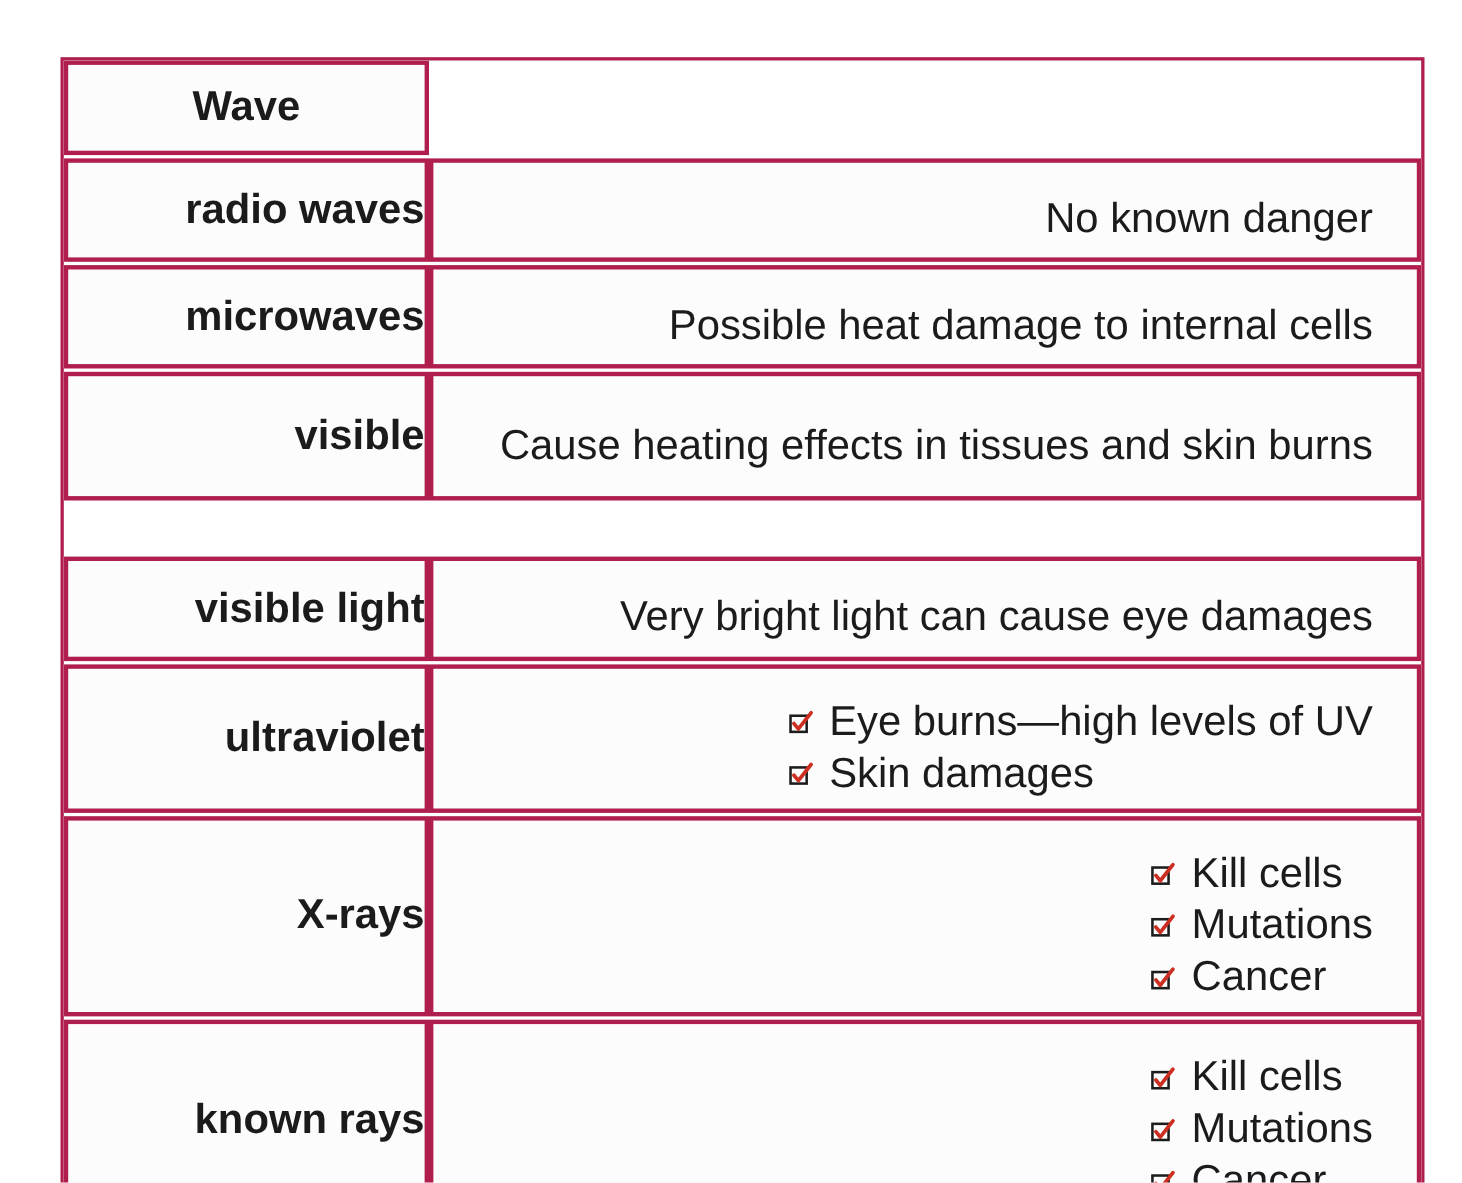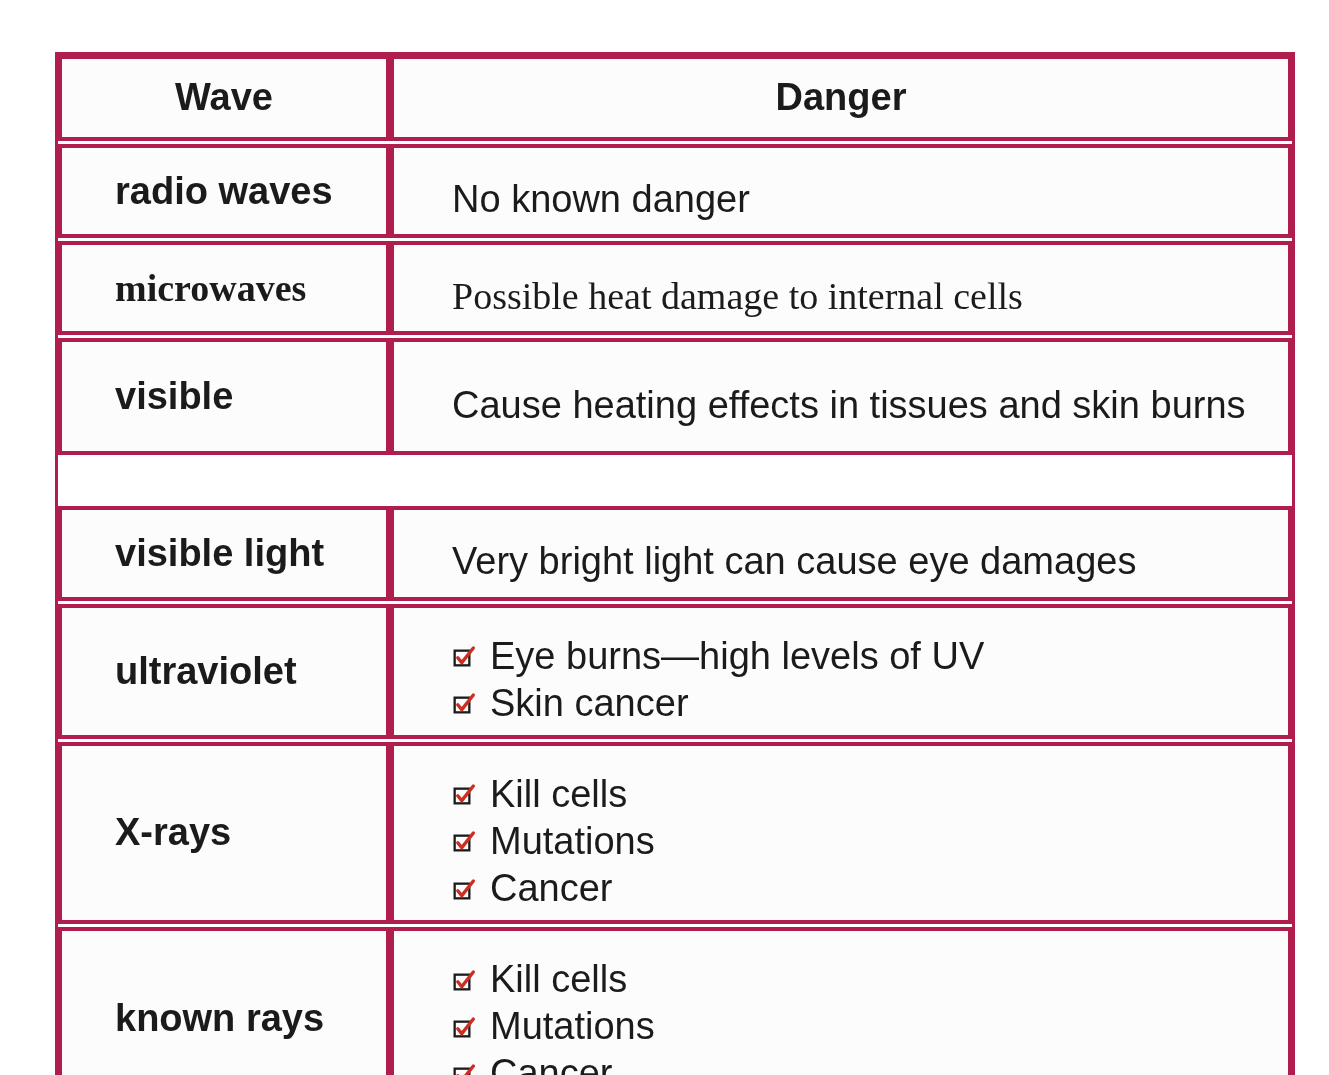--- a/index.html
+++ b/index.html
@@ -19,52 +19,49 @@
   }
   .em-table{
     position:absolute;left:55px;top:52px;width:1240px;
     border:3px solid var(--border-color);
     background:var(--page-bg);
     display:flex;flex-direction:column;gap:3px;
   }
   .row{display:flex;align-items:stretch;}
   .row:nth-child(1){min-height:86px;}
   .row:nth-child(2){min-height:88px;}
-  .row:nth-child(3){min-height:87px;font-family:Liberation Serif, serif;}
+  .row:nth-child(3){min-height:87px;}
   .row:nth-child(4){min-height:117px;}
   .row:nth-child(5){min-height:89px;margin-top:48px;}
   .row:nth-child(6){min-height:110px;}
   .row:nth-child(7){min-height:167px;}
   .row:nth-child(8){min-height:179px;}
   .cell{
     border:4px solid var(--border-color);
     background:var(--cell-bg);
     display:flex;align-items:center;
-    font-size:38px;line-height:1.4;
+    font-size:38px;line-height:1.4;justify-content:flex-end;
   }
   .wave-cell{flex:0 0 332px;padding-left:53px;font-weight:700;}
   .danger-cell{flex:1 1 auto;padding:25px 40px 8px 58px;}
   .header-cell{justify-content:center;padding:0;font-weight:700;}
   .danger-content{display:flex;flex-direction:column;}
   .danger-line{line-height:1.4;}
   .danger-item{display:flex;align-items:center;gap:14px;line-height:1.24;}
   .check-icon{flex:0 0 auto;display:inline-flex;}
   .check-icon svg{display:block;}
 </style>
 </head>
 <body>
 
 <div class="em-table">
   <div class="row">
     <div class="cell wave-cell header-cell">
       <span>Wave</span>
     </div>
-    <div class="cell danger-cell header-cell">
-      <span>Danger</span>
-    </div>
   </div>
 
   <div class="row">
     <div class="cell wave-cell">
       <span class="wave-label">radio waves</span>
     </div>
     <div class="cell danger-cell">
       <div class="danger-content">
           <div class="danger-line"><span>No known danger</span></div>
         </div>
@@ -119,21 +116,21 @@
   </span>
 <span>Eye burns—high levels of UV</span>
           </div>
           <div class="danger-item">
   <span class="check-icon">
     <svg width="24" height="24" viewBox="0 0 27 27" aria-hidden="true">
       <rect x="3" y="7.5" width="16.5" height="16.5" fill="none" stroke="var(--box-color)" stroke-width="2.6"></rect>
       <path d="M6.5 15.5 L11 21 L24 4.5" fill="none" stroke="var(--check-color)" stroke-width="3.8" stroke-linecap="round" stroke-linejoin="round"></path>
     </svg>
   </span>
-<span>Skin cancer</span>
+<span>Skin damages</span>
           </div>
         </div>
     </div>
   </div>
 
   <div class="row">
     <div class="cell wave-cell">
       <span class="wave-label">X-rays</span>
     </div>
     <div class="cell danger-cell">

